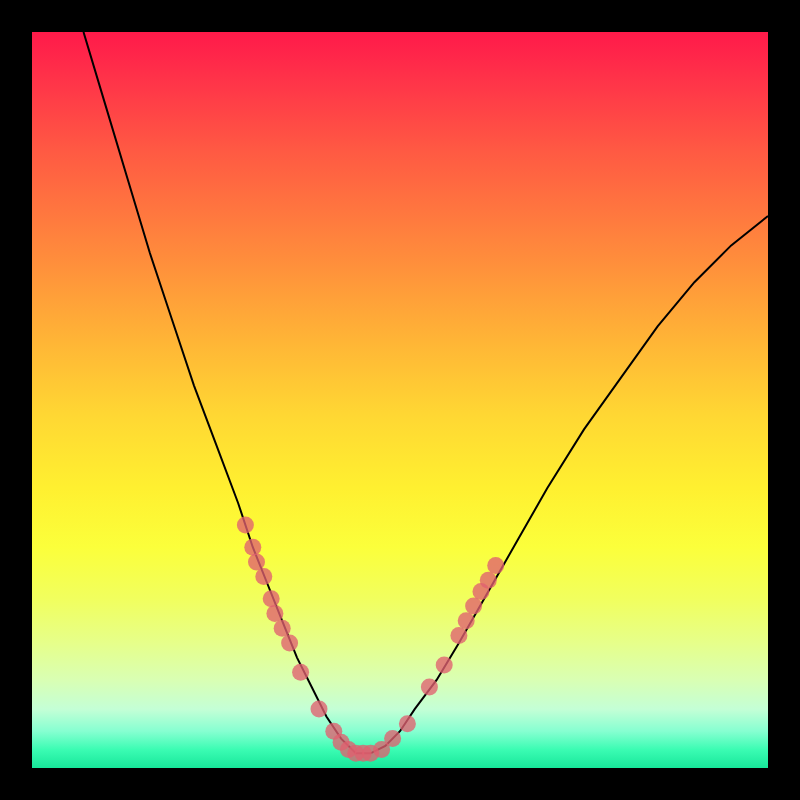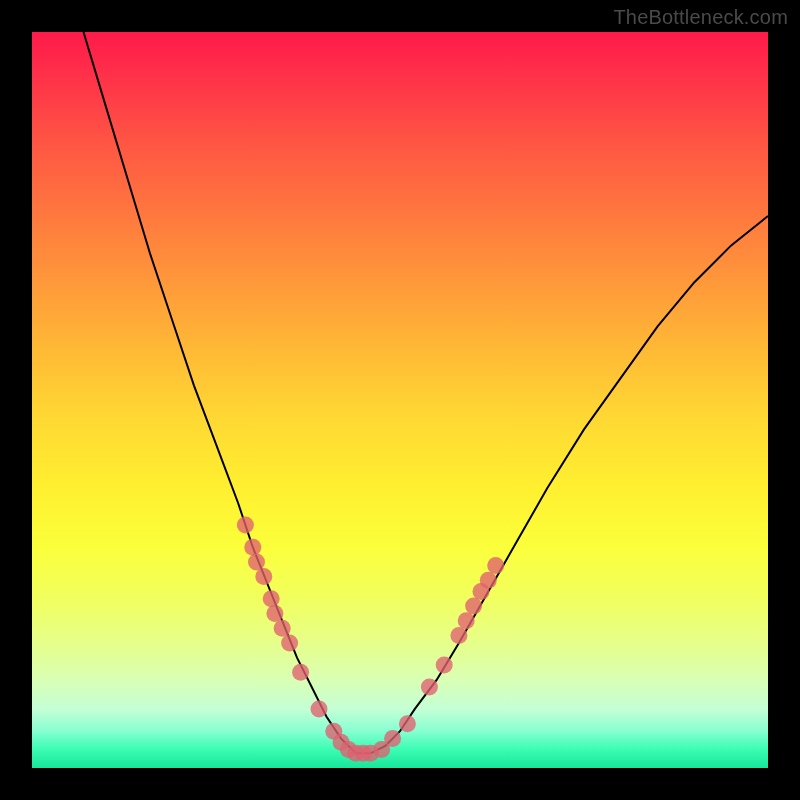--- a/index.html
+++ b/index.html
@@ -106,14 +106,13 @@
           <circle cx="412.2" cy="633.0" r="8.5" class="dot"></circle>
           <circle cx="426.9" cy="603.5" r="8.5" class="dot"></circle>
           <circle cx="434.2" cy="588.8" r="8.5" class="dot"></circle>
           <circle cx="441.6" cy="574.1" r="8.5" class="dot"></circle>
           <circle cx="449.0" cy="559.4" r="8.5" class="dot"></circle>
           <circle cx="456.3" cy="548.3" r="8.5" class="dot"></circle>
           <circle cx="463.7" cy="533.6" r="8.5" class="dot"></circle>
         </g>
     </svg>
   </div>
-  <div class="watermark">TheBottleneck.com</div>
 </div>
 
 </body></html>

